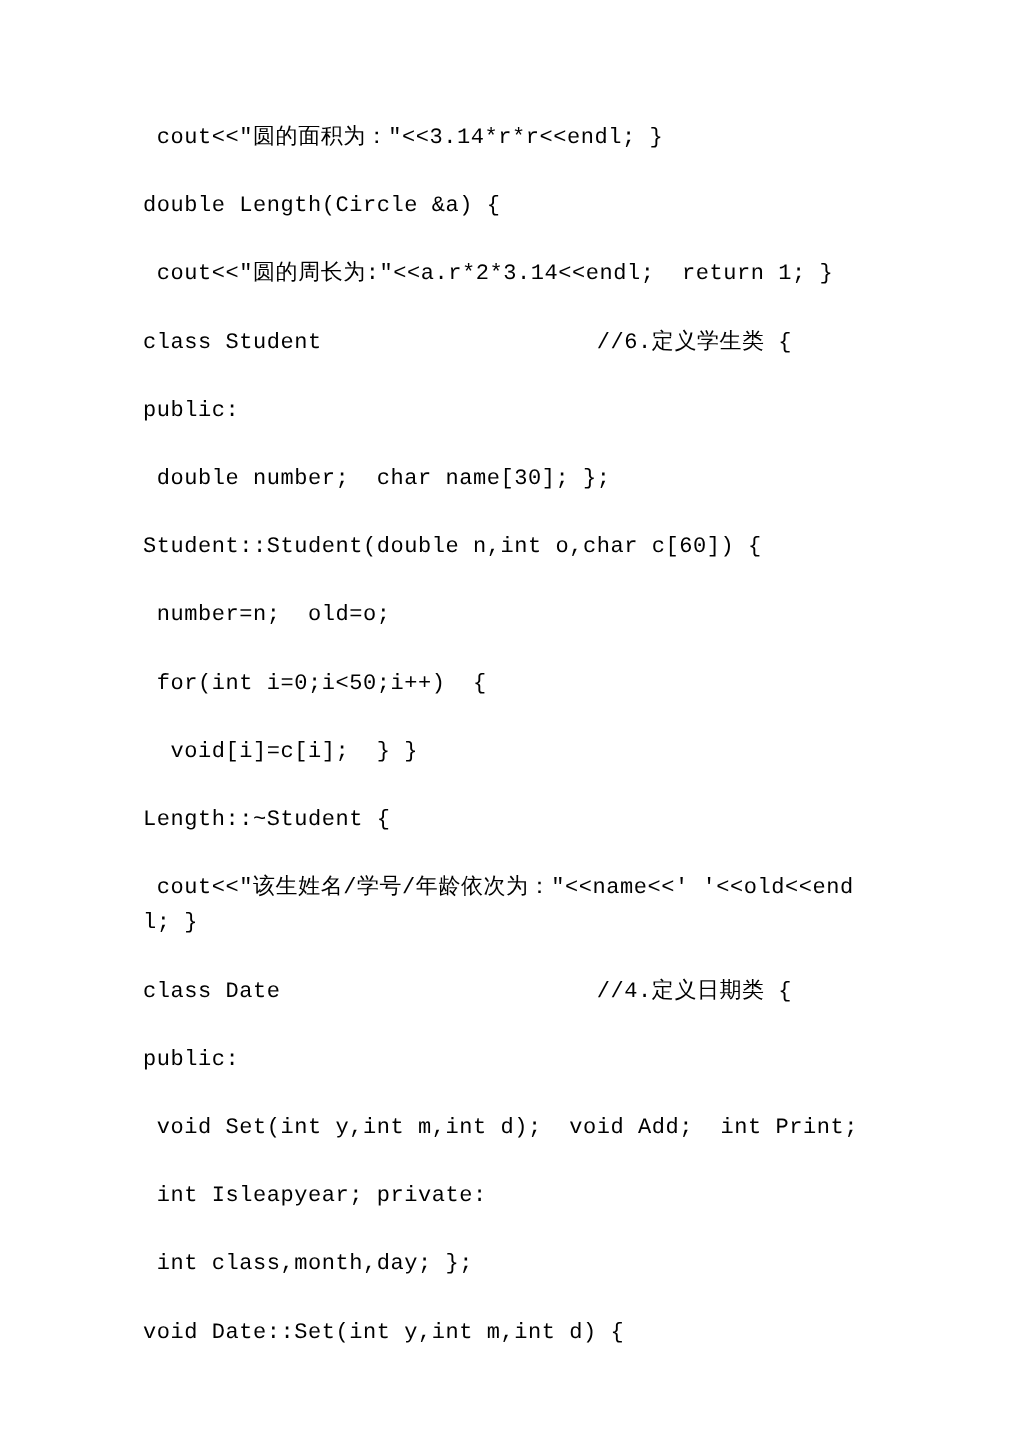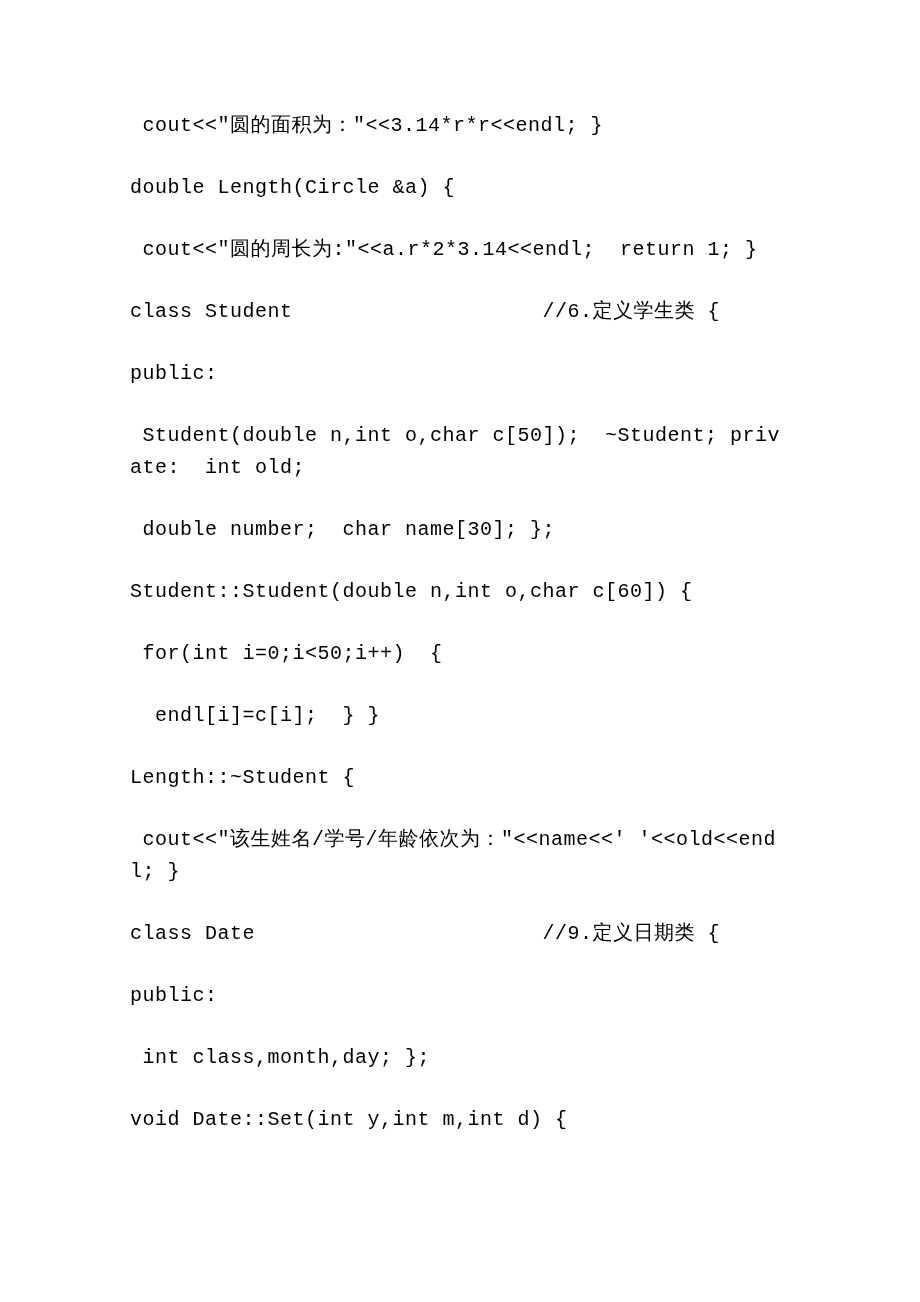--- a/index.html
+++ b/index.html
@@ -26,24 +26,26 @@
 </style>
 </head>
 <body>
 
 <div class="page">
   <div class="code-line"> cout&lt;&lt;"圆的面积为："&lt;&lt;3.14*r*r&lt;&lt;endl; }</div>
   <div class="code-line">double Length(Circle &amp;a) {</div>
   <div class="code-line"> cout&lt;&lt;"圆的周长为:"&lt;&lt;a.r*2*3.14&lt;&lt;endl;  return 1; }</div>
   <div class="code-line">class Student                    //6.定义学生类 {</div>
   <div class="code-line">public:</div>
-  <div class="code-line"> Student(double n,int o,char c[50]);  ~Student; private:  int old;</div>
   <div class="code-line"> double number;  char name[30]; };</div>
   <div class="code-line">Student::Student(double n,int o,char c[60]) {</div>
+  <div class="code-line"> number=n;  old=o;</div>
   <div class="code-line"> for(int i=0;i&lt;50;i++)  {</div>
-  <div class="code-line">  endl[i]=c[i];  } }</div>
+  <div class="code-line">  void[i]=c[i];  } }</div>
   <div class="code-line">Length::~Student {</div>
   <div class="code-line"> cout&lt;&lt;"该生姓名/学号/年龄依次为："&lt;&lt;name&lt;&lt;' '&lt;&lt;old&lt;&lt;endl; }</div>
-  <div class="code-line">class Date                       //9.定义日期类 {</div>
+  <div class="code-line">class Date                       //4.定义日期类 {</div>
   <div class="code-line">public:</div>
+  <div class="code-line"> void Set(int y,int m,int d);  void Add;  int Print;</div>
+  <div class="code-line"> int Isleapyear; private:</div>
   <div class="code-line"> int class,month,day; };</div>
   <div class="code-line">void Date::Set(int y,int m,int d) {</div>
 </div>
 
 </body></html>

